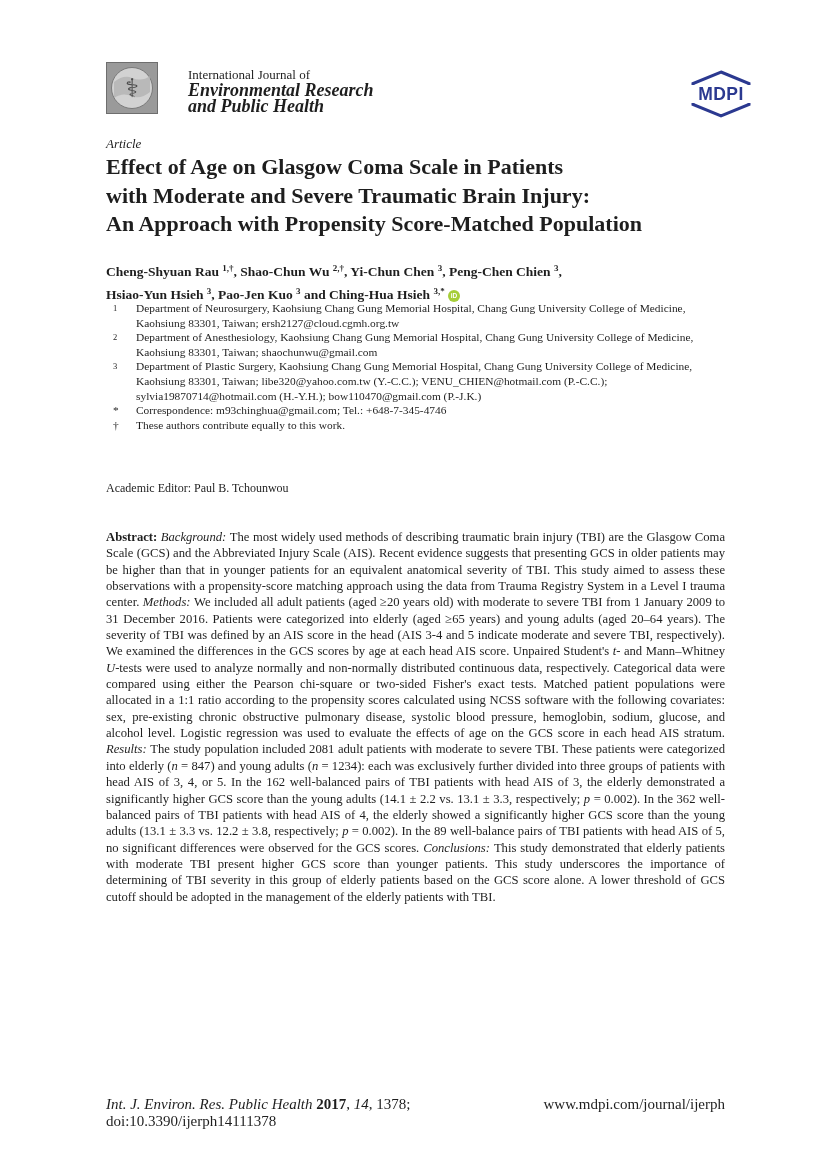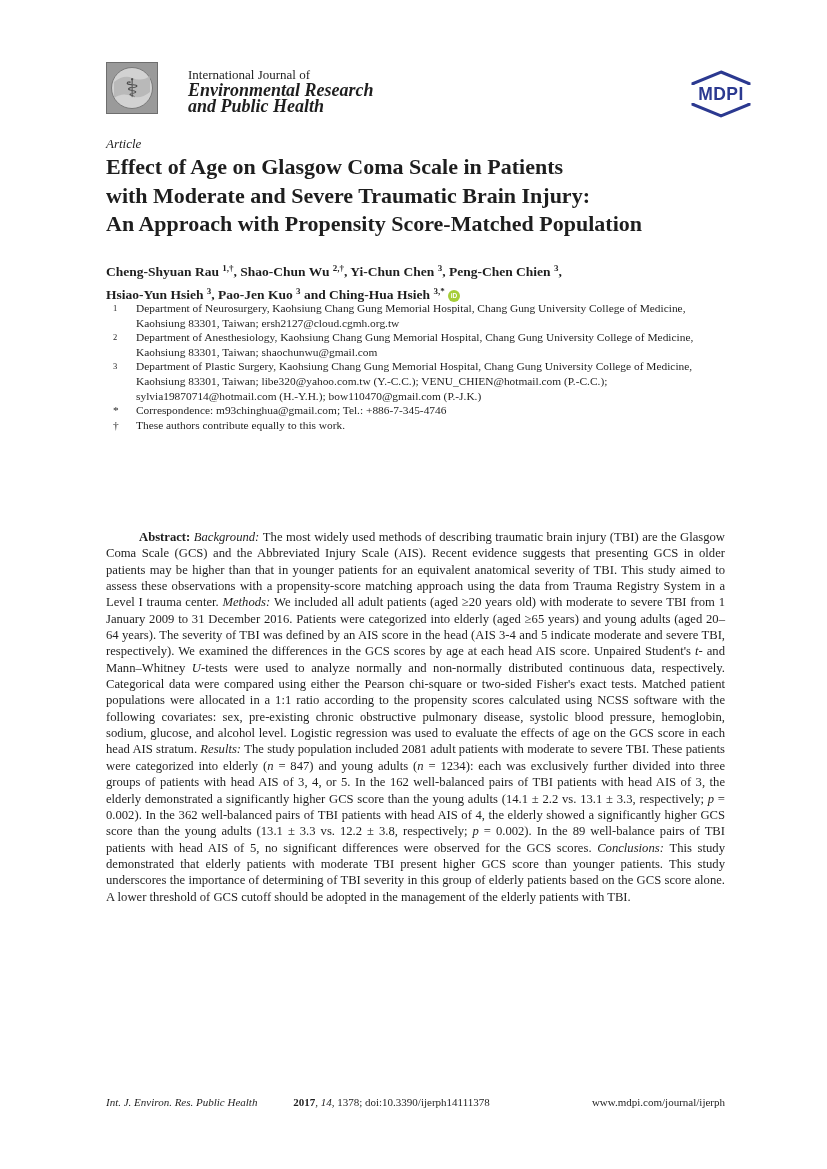--- a/index.html
+++ b/index.html
@@ -5,21 +5,21 @@
   * { box-sizing: border-box; }
   html, body { margin: 0; padding: 0; }
   body {
     width: 827px; height: 1169px;
     background: #ffffff;
     color: #1e1e1e;
     font-family: "Liberation Serif", serif;
     position: relative;
     overflow: hidden;
   }
-  .b { font-weight: bold; margin-left: 33px; }
+  .b { font-weight: bold; }
   .i { font-style: italic; margin-top: 43px; }
   .page { position: absolute; inset: 0; }
 
   
   .jlogo  { position: absolute; left: 106px; top: 62px; width: 52px; height: 52px; }
   .jname  { position: absolute; left: 177px; top: 67px; margin-left: 11px; }
   .jn1    { font-size: 13px; line-height: 16px; }
   .jn2    { font-size: 18px; font-weight: bold; font-style: italic; line-height: 15.5px; }
   .mdpi   { position: absolute; left: 688px; top: 69px; }
 
@@ -45,21 +45,21 @@
 
   
   .editor { position: absolute; left: 106px; top: 480px; font-size: 12px; line-height: 17.5px; }
 
   
   .abstract { position: absolute; left: 106px; top: 529px; width: 619px; margin: 0;
               font-size: 12.65px; line-height: 16.35px; text-align: justify; }
 
   
   .footer { position: absolute; left: 106px; top: 1096px; width: 619px;
-            display: flex; justify-content: space-between; font-size: 11px; }
+            display: flex; justify-content: space-between; font-size: 15px; }
 </style>
 </head>
 <body>
 
 <div class="page">
 
   <div class="jlogo">
     <svg width="52" height="52" viewBox="0 0 52 52">
       <rect x="0.5" y="0.5" width="51" height="51" fill="#9a9a9a" stroke="#6e6e6e"></rect>
       <circle cx="26" cy="26" r="20.5" fill="#d2d2d2" stroke="#7a7a7a"></circle>
@@ -89,25 +89,26 @@
     <div>with Moderate and Severe Traumatic Brain Injury:</div>
     <div>An Approach with Propensity Score-Matched Population</div>
   </h1>
 
   <div class="authors"><span>Cheng-Shyuan Rau <sup>1,†</sup></span>, <span>Shao-Chun Wu <sup>2,†</sup></span>, <span>Yi-Chun Chen <sup>3</sup></span>, <span>Peng-Chen Chien <sup>3</sup></span>, <br><span>Hsiao-Yun Hsieh <sup>3</sup></span>, <span>Pao-Jen Kuo <sup>3</sup></span> and <span>Ching-Hua Hsieh <sup>3,*</sup></span> <span class="orcid" style="background: rgb(166, 206, 57);">iD</span></div>
 
   <div class="affs">
       <div class="aff-row"><span class="aff-marker supm">1</span><span>Department of Neurosurgery, Kaohsiung Chang Gung Memorial Hospital, Chang Gung University College of Medicine, Kaohsiung 83301, Taiwan; ersh2127@cloud.cgmh.org.tw</span></div>
       <div class="aff-row"><span class="aff-marker supm">2</span><span>Department of Anesthesiology, Kaohsiung Chang Gung Memorial Hospital, Chang Gung University College of Medicine, Kaohsiung 83301, Taiwan; shaochunwu@gmail.com</span></div>
       <div class="aff-row"><span class="aff-marker supm">3</span><span>Department of Plastic Surgery, Kaohsiung Chang Gung Memorial Hospital, Chang Gung University College of Medicine, Kaohsiung 83301, Taiwan; libe320@yahoo.com.tw (Y.-C.C.); VENU_CHIEN@hotmail.com (P.-C.C.); sylvia19870714@hotmail.com (H.-Y.H.); bow110470@gmail.com (P.-J.K.)</span></div>
-      <div class="aff-row"><span class="aff-marker">*</span><span>Correspondence: m93chinghua@gmail.com; Tel.: +886-7-345-4746</span></div>
+      <div class="aff-row"><span class="aff-marker">*</span><span>Correspondence: m93chinghua@gmail.com; Tel.: +648-7-345-4746</span></div>
       <div class="aff-row"><span class="aff-marker">†</span><span>These authors contribute equally to this work.</span></div>
     </div>
 
   <div class="editor">
+    <div>Academic Editor: Paul B. Tchounwou</div>
   </div>
 
   <p class="abstract"><span class="b">Abstract: </span><span class="i">Background: </span><span>The most widely used methods of describing traumatic brain injury (TBI) are the Glasgow Coma Scale (GCS) and the Abbreviated Injury Scale (AIS). Recent evidence suggests that presenting GCS in older patients may be higher than that in younger patients for an equivalent anatomical severity of TBI. This study aimed to assess these observations with a propensity-score matching approach using the data from Trauma Registry System in a Level I trauma center. </span><span class="i">Methods: </span><span>We included all adult patients (aged ≥20 years old) with moderate to severe TBI from 1 January 2009 to 31 December 2016. Patients were categorized into elderly (aged ≥65 years) and young adults (aged 20–64 years). The severity of TBI was defined by an AIS score in the head (AIS 3-4 and 5 indicate moderate and severe TBI, respectively). We examined the differences in the GCS scores by age at each head AIS score. Unpaired Student's </span><span class="i">t</span><span>- and Mann–Whitney </span><span class="i">U</span><span>-tests were used to analyze normally and non-normally distributed continuous data, respectively. Categorical data were compared using either the Pearson chi-square or two-sided Fisher's exact tests. Matched patient populations were allocated in a 1:1 ratio according to the propensity scores calculated using NCSS software with the following covariates: sex, pre-existing chronic obstructive pulmonary disease, systolic blood pressure, hemoglobin, sodium, glucose, and alcohol level. Logistic regression was used to evaluate the effects of age on the GCS score in each head AIS stratum. </span><span class="i">Results: </span><span>The study population included 2081 adult patients with moderate to severe TBI. These patients were categorized into elderly (</span><span class="i">n</span><span> = 847) and young adults (</span><span class="i">n</span><span> = 1234): each was exclusively further divided into three groups of patients with head AIS of 3, 4, or 5. In the 162 well-balanced pairs of TBI patients with head AIS of 3, the elderly demonstrated a significantly higher GCS score than the young adults (14.1 ± 2.2 vs. 13.1 ± 3.3, respectively; </span><span class="i">p</span><span> = 0.002). In the 362 well-balanced pairs of TBI patients with head AIS of 4, the elderly showed a significantly higher GCS score than the young adults (13.1 ± 3.3 vs. 12.2 ± 3.8, respectively; </span><span class="i">p</span><span> = 0.002). In the 89 well-balance pairs of TBI patients with head AIS of 5, no significant differences were observed for the GCS scores. </span><span class="i">Conclusions: </span><span>This study demonstrated that elderly patients with moderate TBI present higher GCS score than younger patients. This study underscores the importance of determining of TBI severity in this group of elderly patients based on the GCS score alone. A lower threshold of GCS cutoff should be adopted in the management of the elderly patients with TBI.</span></p>
 
   <div class="footer">
     <span><span class="i">Int. J. Environ. Res. Public Health </span><span class="b">2017</span><span>, </span><span class="i">14</span><span>, 1378; doi:10.3390/ijerph14111378</span></span>
     <span>www.mdpi.com/journal/ijerph</span>
   </div>
 
 </div>

